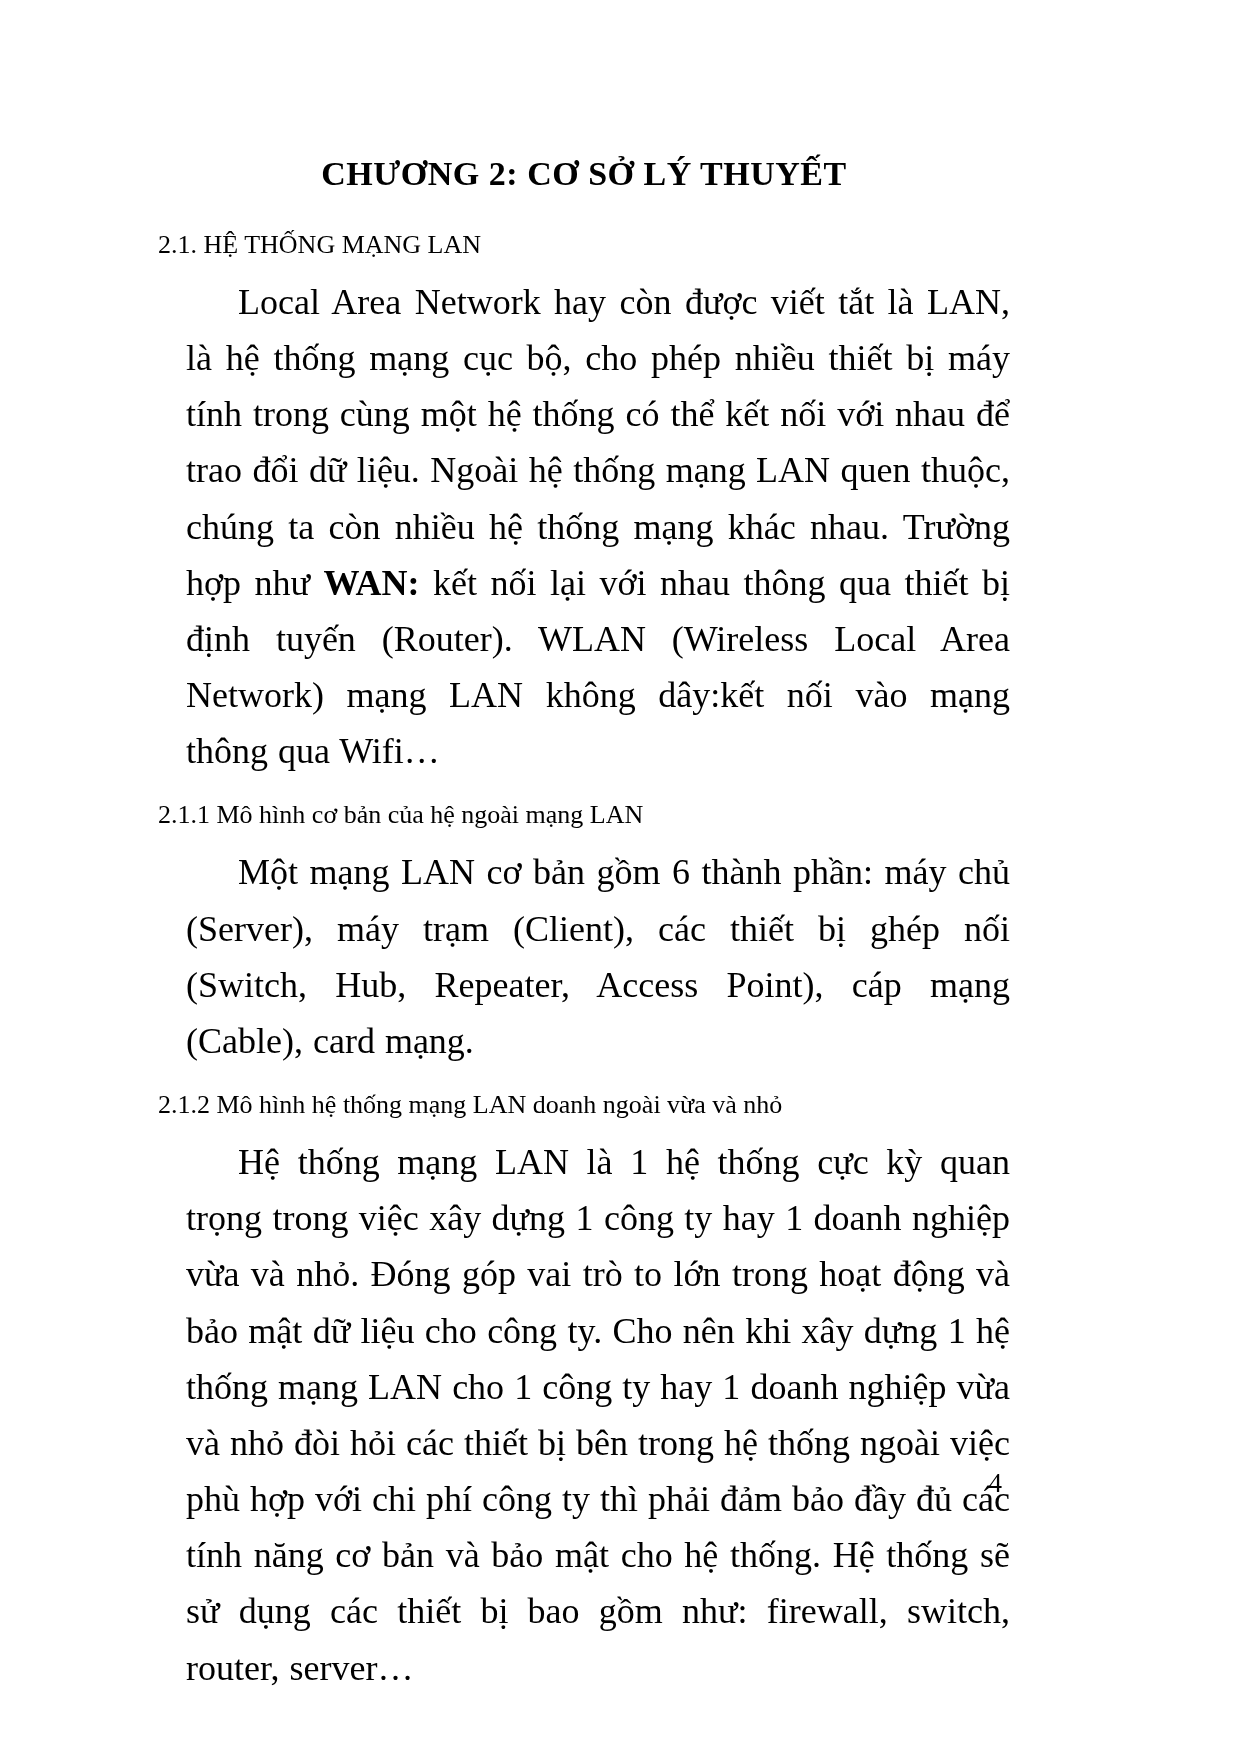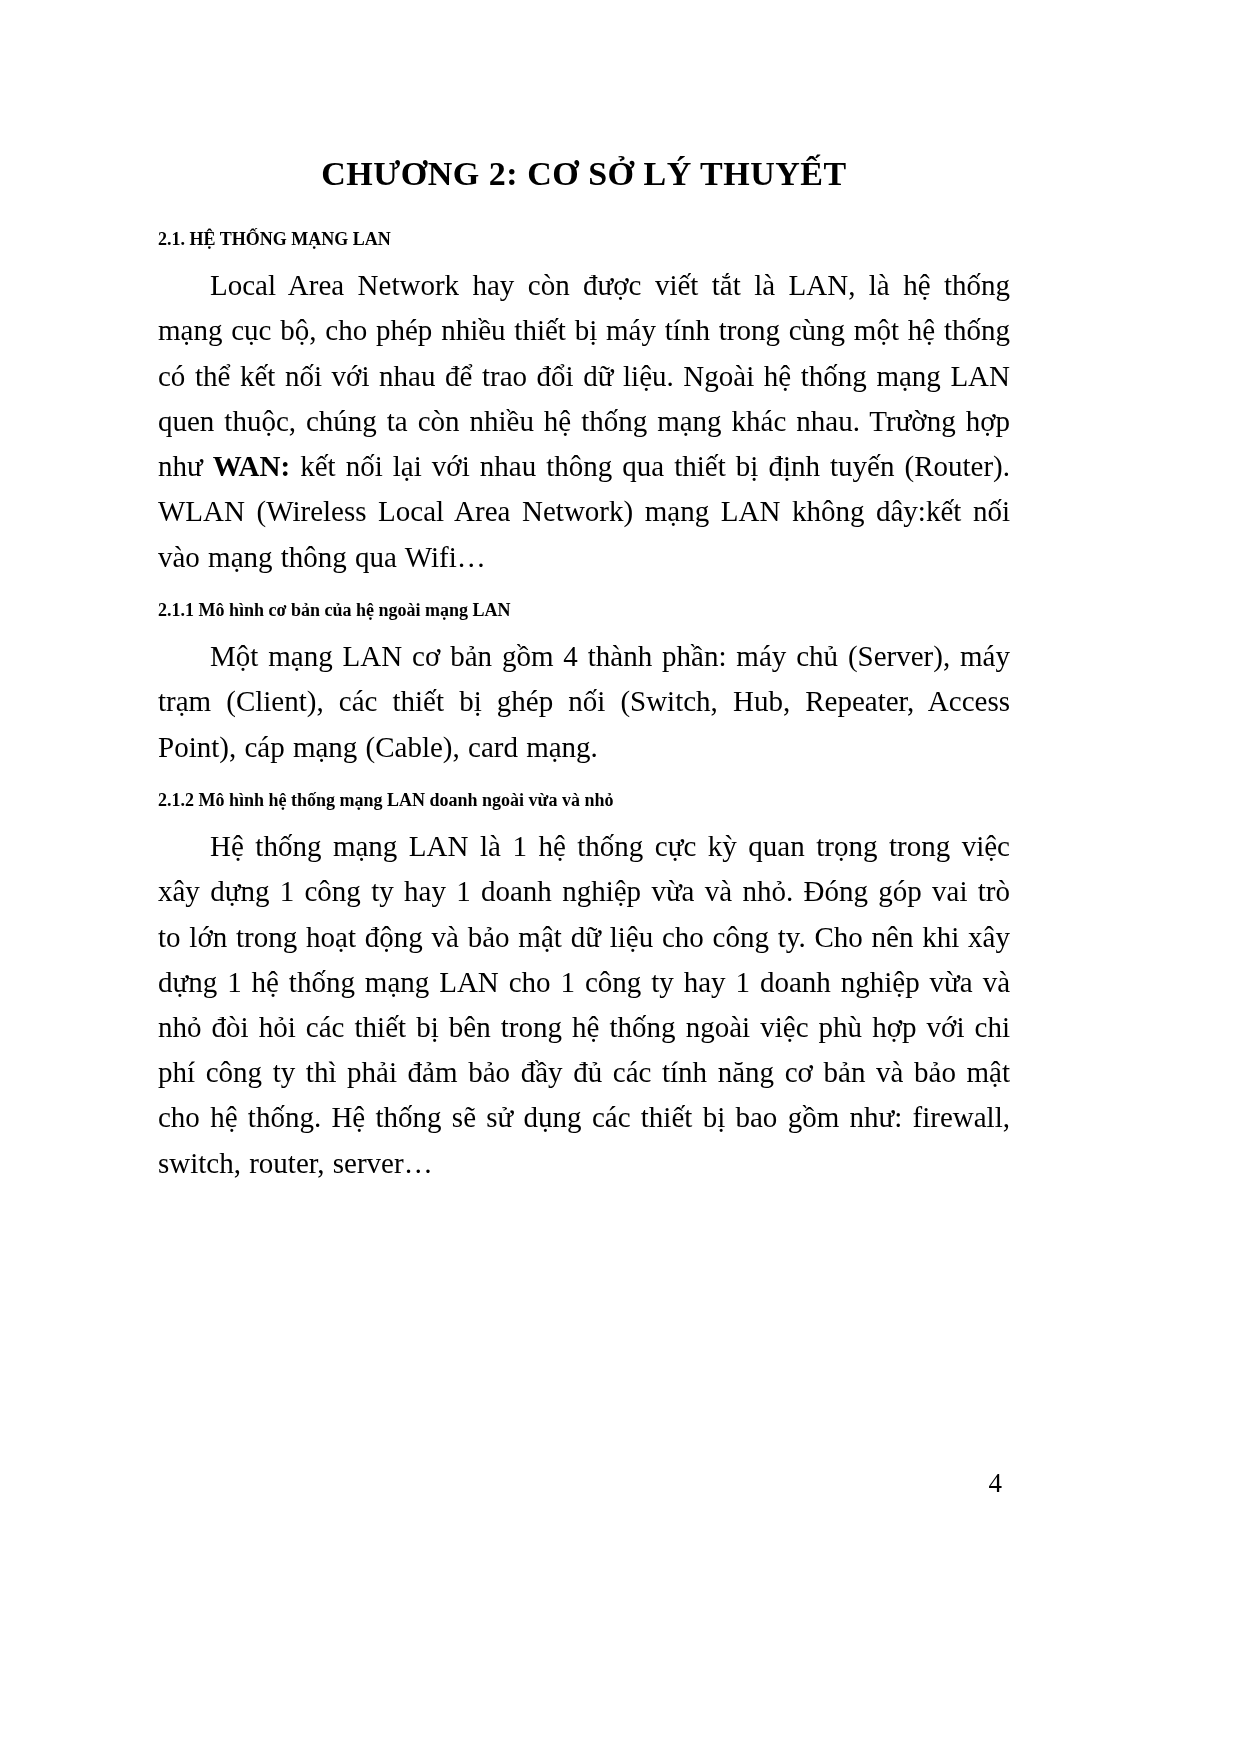--- a/index.html
+++ b/index.html
@@ -22,33 +22,34 @@
   }
   .doc-title {
     text-align: center;
     font-size: 34px;
     font-weight: bold;
     letter-spacing: 0.5px;
     margin-bottom: 32px;
     line-height: 1.2;
   }
   .heading {
-    font-size: 18px;
-    font-weight: bold;
+    font-size: 26px;
+    font-weight: normal;
     margin-top: 18px;
     margin-bottom: 12px;
     line-height: 1.35;
   }
   .para {
-    font-size: 29px;
+    font-size: 36px;
     line-height: 1.56;
     text-align: justify;
     text-indent: 52px;
     margin-bottom: 10px;
     word-spacing: 1px;
+    margin-left: 28px;
   }
   .para b { font-weight: bold; }
   .page-number {
     position: absolute;
     right: 238px;
     top: 1468px;
     font-size: 27px;
   }
 </style>
 </head>
@@ -58,21 +59,21 @@
   <div class="content">
 
     <h1 class="doc-title">CHƯƠNG 2: CƠ SỞ LÝ THUYẾT</h1>
 
     <h2 class="heading">2.1. HỆ THỐNG MẠNG LAN</h2>
 
     <p class="para"><span>Local Area Network hay còn được viết tắt là LAN, là hệ thống mạng cục bộ, cho phép nhiều thiết bị máy tính trong cùng một hệ thống có thể kết nối với nhau để trao đổi dữ liệu. Ngoài hệ thống mạng LAN quen thuộc, chúng ta còn nhiều hệ thống mạng khác nhau. Trường hợp như </span><b>WAN:</b><span> kết nối lại với nhau thông qua thiết bị định tuyến (Router). WLAN (Wireless Local Area Network) mạng LAN không dây:kết nối vào mạng thông qua Wifi…</span></p>
 
     <h3 class="heading">2.1.1 Mô hình cơ bản của hệ ngoài mạng LAN</h3>
 
-    <p class="para">Một mạng LAN cơ bản gồm 4 thành phần: máy chủ (Server), máy trạm (Client), các thiết bị ghép nối (Switch, Hub, Repeater, Access Point), cáp mạng (Cable), card mạng.</p>
+    <p class="para">Một mạng LAN cơ bản gồm 6 thành phần: máy chủ (Server), máy trạm (Client), các thiết bị ghép nối (Switch, Hub, Repeater, Access Point), cáp mạng (Cable), card mạng.</p>
 
     <h3 class="heading">2.1.2 Mô hình hệ thống mạng LAN doanh ngoài vừa và nhỏ</h3>
 
     <p class="para">Hệ thống mạng LAN là 1 hệ thống cực kỳ quan trọng trong việc xây dựng 1 công ty hay 1 doanh nghiệp vừa và nhỏ. Đóng góp vai trò to lớn trong hoạt động và bảo mật dữ liệu cho công ty. Cho nên khi xây dựng 1 hệ thống mạng LAN cho 1 công ty hay 1 doanh nghiệp vừa và nhỏ đòi hỏi các thiết bị bên trong hệ thống ngoài việc phù hợp với chi phí công ty thì phải đảm bảo đầy đủ các tính năng cơ bản và bảo mật cho hệ thống. Hệ thống sẽ sử dụng các thiết bị bao gồm như: firewall, switch,  router, server…</p>
 
   </div>
 
   <div class="page-number">4</div>
 </div>
 

